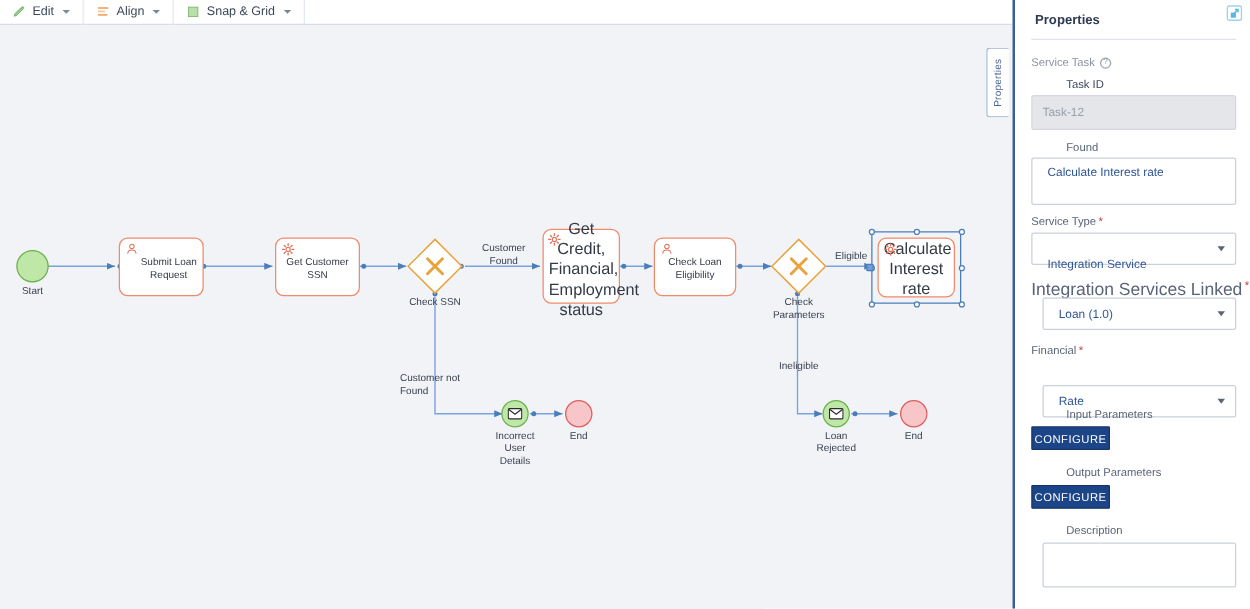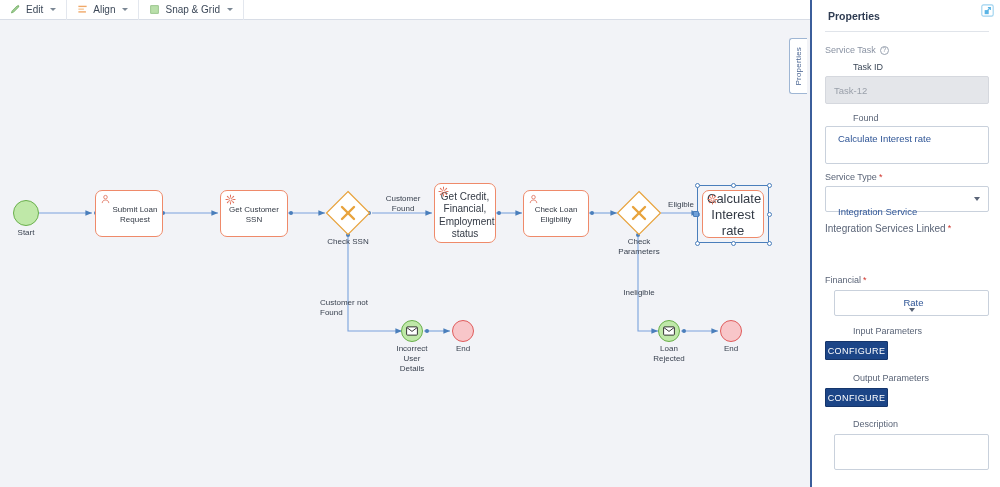--- a/index.html
+++ b/index.html
@@ -297,21 +297,21 @@
           <line x1="8" y1="1.4" x2="8" y2="3.6"></line>
             <line x1="8" y1="12.4" x2="8" y2="14.6"></line>
           <line x1="1.4" y1="8" x2="3.6" y2="8"></line>
             <line x1="12.4" y1="8" x2="14.6" y2="8"></line>
           <line x1="3.4" y1="3.4" x2="4.9" y2="4.9"></line>
             <line x1="11.1" y1="11.1" x2="12.6" y2="12.6"></line>
           <line x1="12.6" y1="3.4" x2="11.1" y2="4.9"></line>
             <line x1="4.9" y1="11.1" x2="3.4" y2="12.6"></line>
         </g>
       </svg>
-      <span class="txt" style="white-space:pre-line; font-size:10px;">Get Credit,
+      <span class="txt" style="white-space:pre-line; font-size:13px;">Get Credit,
 Financial,
 Employment
 status</span>
     </div>
 
     <div class="nodebox" style="left:523px; top:170px; width:66px; height:47px;">
       <svg class="node-icon" viewBox="0 0 16 16">
         <circle cx="8" cy="4.6" r="2.6" fill="none" stroke="#e0705a" stroke-width="1.2"></circle>
         <path d="M3.2 13.2c0-2.8 2.1-4.4 4.8-4.4s4.8 1.6 4.8 4.4" fill="none" stroke="#e0705a" stroke-width="1.2"></path>
       </svg>
@@ -428,29 +428,33 @@
       <div style="position:absolute; left:13px; top:172px; display:flex; align-items:flex-start;">
         <span style="font-size:9px; color:#5a6477;">Service Type</span>
         <span class="req">*</span>
       </div>
       <div class="fld select" style="left:13px; top:186px; width:164px; height:26px;">
         <span style="padding-left:4px;margin-top:24px;">Integration Service</span>
         <span class="caret-dn"></span>
       </div>
 
       <div style="position:absolute; left:13px; top:223px; display:flex; align-items:flex-start;">
-        <span style="font-size:10px; color:#5a6477;">Integration Services Linked</span>
+        <span style="font-size:14px; color:#5a6477;">Integration Services Linked</span>
         <span class="req">*</span>
+      </div>
+      <div class="fld select" style="left:22px; top:238px; width:155px; height:26px;">
+        <span style="padding-left:4px;">Loan (1.0)</span>
+        <span class="caret-dn"></span>
       </div>
 
       <div style="position:absolute; left:13px; top:275px; display:flex; align-items:flex-start;">
         <span style="font-size:9px; color:#5a6477;">Financial</span>
         <span class="req">*</span>
       </div>
-      <div class="fld select" style="left:22px; top:290px; width:155px; height:26px;flex-direction:column;">
+      <div class="fld select" style="left:22px; top:308px; width:155px; height:26px;">
         <span style="padding-left:4px;">Rate</span>
         <span class="caret-dn"></span>
       </div>
 
       <div class="lbl" style="left:13px; top:326px;">Input Parameters</div>
       <div class="btn" style="left:13px; top:341px; width:63px; height:19px;">
         <span>CONFIGURE</span>
       </div>
 
       <div class="lbl" style="left:13px; top:373px;">Output Parameters</div>

